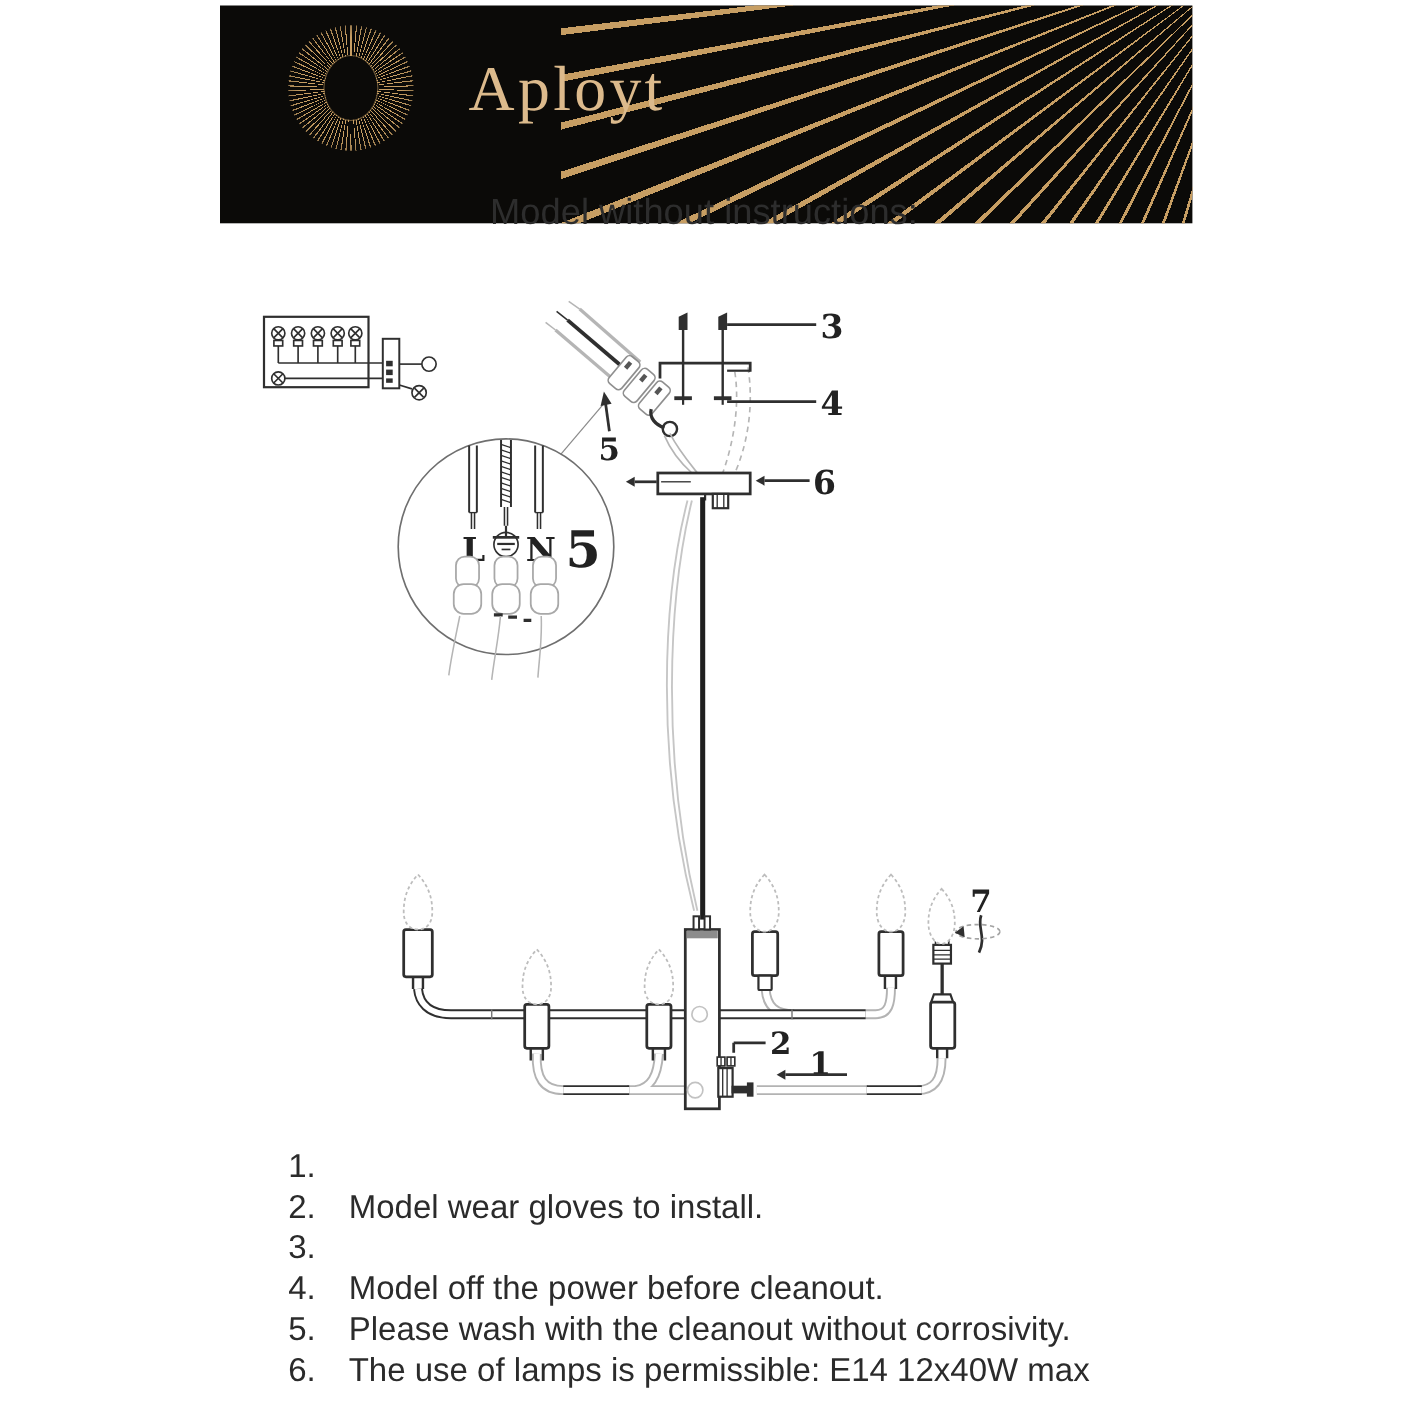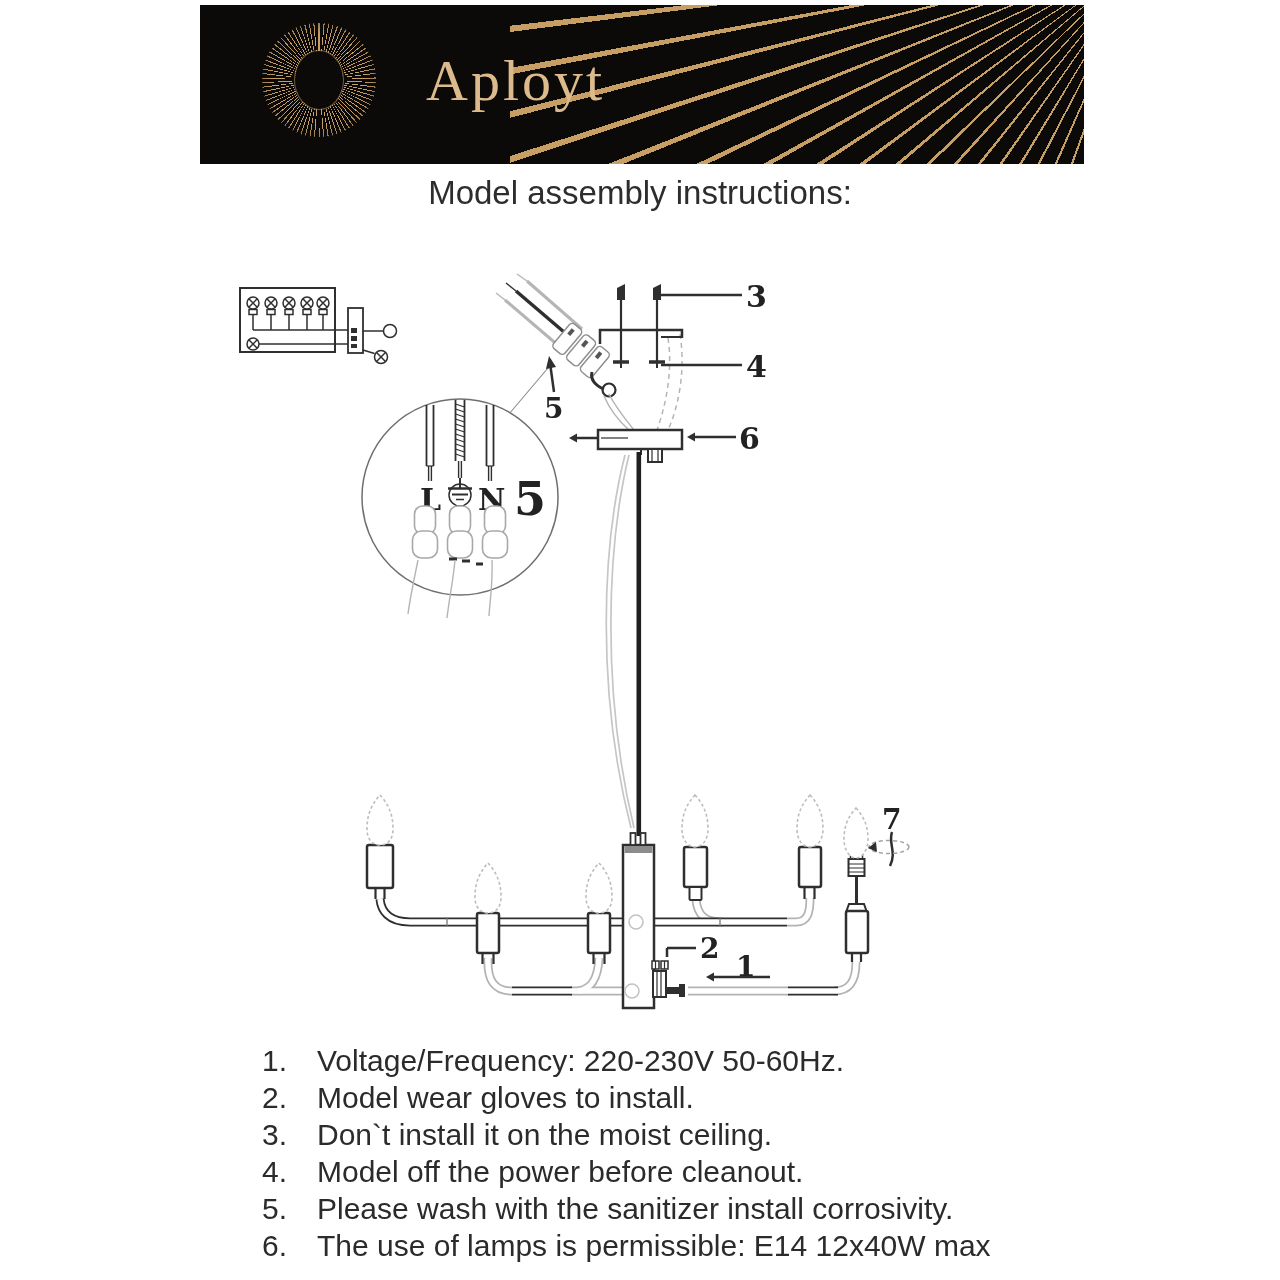--- a/index.html
+++ b/index.html
@@ -1,20 +1,20 @@
 <!DOCTYPE html>
 <html><head>
 <meta charset="utf-8">
 <style>
   html,body{margin:0;padding:0;background:#ffffff;width:1280px;height:1280px;overflow:hidden;
     font-family:"Liberation Sans",sans-serif;}
   .page{position:relative;width:1280px;height:1280px;background:#fff;}
 
   
-  .banner{position:absolute;left:200px;top:5px;width:884px;height:159px;background:#0b0a08;
+  .banner{position:absolute;left:200px;top:5px;width:884px;height:198px;background:#0b0a08;
     overflow:hidden;z-index:2;}
   .sunburst{position:absolute;left:62px;top:18px;width:114px;height:114px;border-radius:50%;
     background:repeating-conic-gradient(#c79e63 0deg 1.1deg, rgba(0,0,0,0) 1.1deg 4.6deg);}
   .sunburst-fade{position:absolute;left:-2px;top:-2px;width:118px;height:118px;border-radius:50%;
     background:radial-gradient(circle, rgba(11,10,8,0) 55%, rgba(11,10,8,.55) 85%, #0b0a08 100%);}
   .sunburst-core{position:absolute;left:33px;top:28px;width:48px;height:58px;border-radius:50%;
     background:#0b0a08;box-shadow:0 0 0 1px rgba(199,158,99,.55);}
   .brand{position:absolute;left:226px;top:42px;font-family:"Liberation Serif",serif;
     font-size:58px;color:#dcba8c;letter-spacing:3px;font-weight:normal;}
   .fan{position:absolute;right:-66px;top:-55px;width:640px;height:570px;
@@ -54,21 +54,21 @@
   <div class="banner">
     <div class="fan"></div>
     <div class="sunburst">
       <div class="sunburst-fade"></div>
       <div class="sunburst-core"></div>
     </div>
     <div class="brand">Aployt</div>
   </div>
 
   <div class="title-block">
-    <div>Model assembly instructions:</div>
+    <div>Model without instructions:</div>
   </div>
 
   <svg class="diagram" width="1280" height="1280" viewBox="0 0 1280 1280">
 
     <g>
       <rect x="240" y="288" width="95" height="64" class="ink w2"></rect>
 
       <g class="ink w15">
         <circle cx="253" cy="303" r="6"></circle>
           <path d="M248.8,298.8 L257.2,307.2 M257.2,298.8 L248.8,307.2"></path>
@@ -281,37 +281,35 @@
       <text x="882" y="829" class="callout-sm">7</text>
       <path d="M892,832 C888,843 897,852 890,866" class="ink w25"></path>
       <ellipse cx="889" cy="847" rx="20" ry="6.5" stroke="#a3a3a3" stroke-width="1.5" fill="none" stroke-dasharray="4 3"></ellipse>
       <polygon points="876,842 868,848 877,852" class="darkfill"></polygon>
     </g>
   </svg>
 
   <div class="instructions">
     <div class="instr-row">
       <span class="instr-num">1.</span>
-      <span>Voltage/Frequency: 220-230V 50-60Hz.</span>
     </div>
     <div class="instr-row">
       <span class="instr-num">2.</span>
       <span>Model wear gloves to install.</span>
     </div>
     <div class="instr-row">
       <span class="instr-num">3.</span>
-      <span>Don`t install it on the moist ceiling.</span>
     </div>
     <div class="instr-row">
       <span class="instr-num">4.</span>
       <span>Model off the power before cleanout.</span>
     </div>
     <div class="instr-row">
       <span class="instr-num">5.</span>
-      <span>Please wash with the sanitizer install corrosivity.</span>
+      <span>Please wash with the cleanout without corrosivity.</span>
     </div>
     <div class="instr-row">
       <span class="instr-num">6.</span>
       <span>The use of lamps is permissible: E14 12x40W max</span>
     </div>
   </div>
 
 </div>
 
 </body></html>

